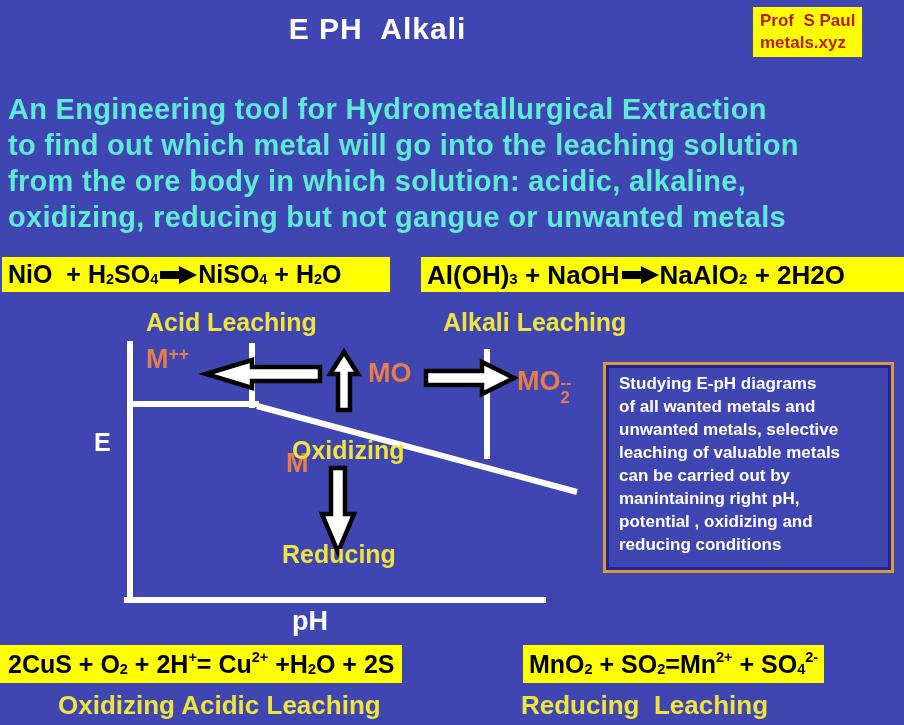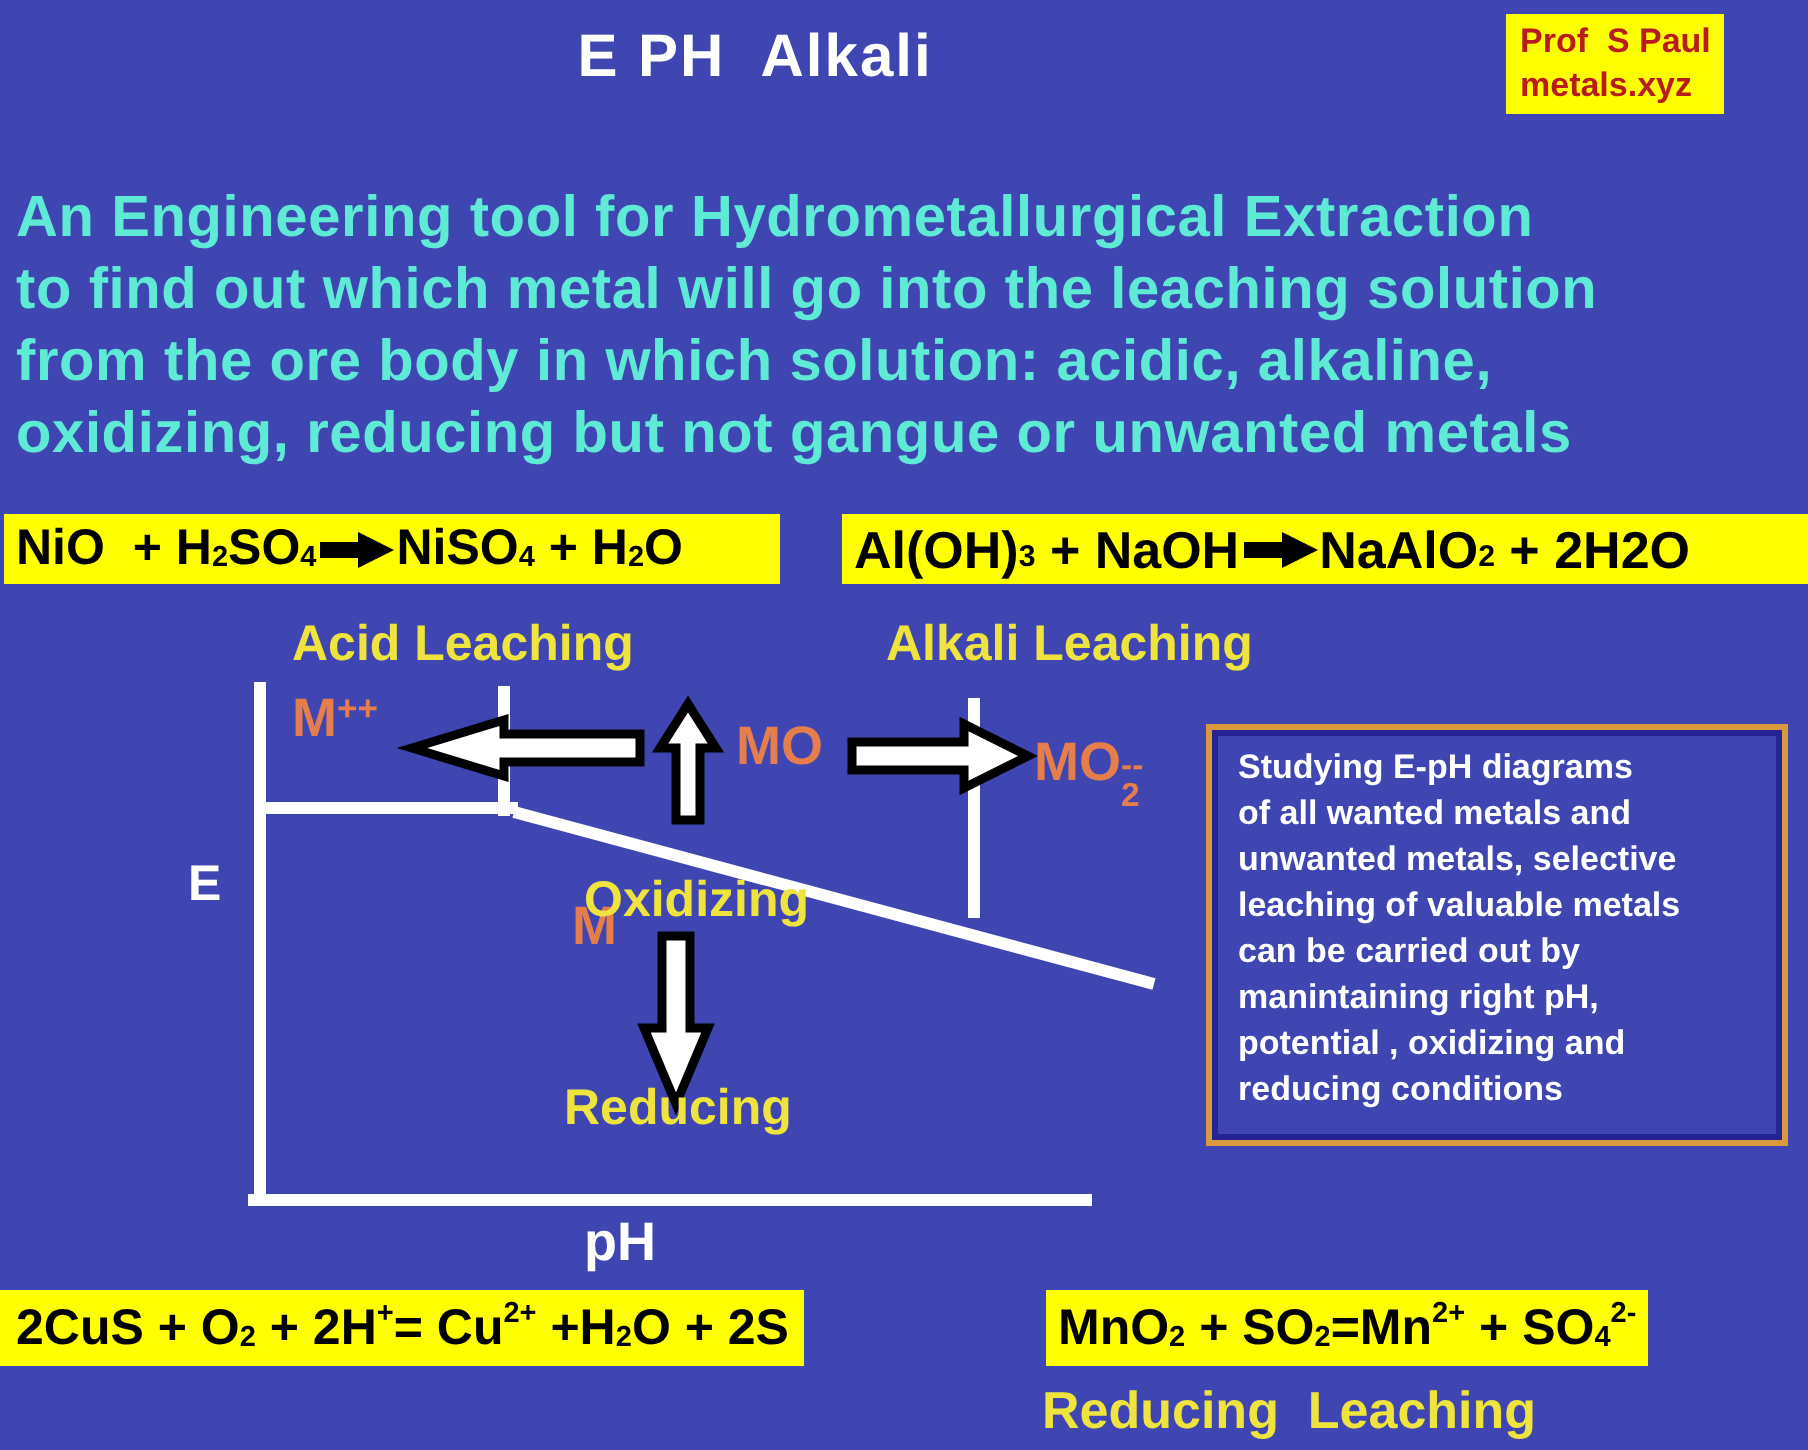--- a/index.html
+++ b/index.html
@@ -141,15 +141,16 @@
 unwanted metals, selective
 leaching of valuable metals
 can be carried out by
 manintaining right  pH,
 potential , oxidizing and
 reducing conditions</div>
 
   <div class="eqbar" id="eq-cu"><span>2CuS + O</span><sub>2</sub><span> + 2H</span><sup>+</sup><span>= Cu</span><sup>2+</sup><span> +H</span><sub>2</sub><span>O + 2S</span></div>
   <div class="eqbar" id="eq-mn"><span>MnO</span><sub>2</sub><span> + SO</span><sub>2</sub><span>=Mn</span><sup>2+</sup><span> + SO</span><sub>4</sub><sup>2-</sup></div>
 
+  <div class="yellow-label" id="caption-ox">Oxidizing Acidic Leaching</div>
   <div class="yellow-label" id="caption-red">Reducing  Leaching</div>
 
 </div>
 
 </body></html>

